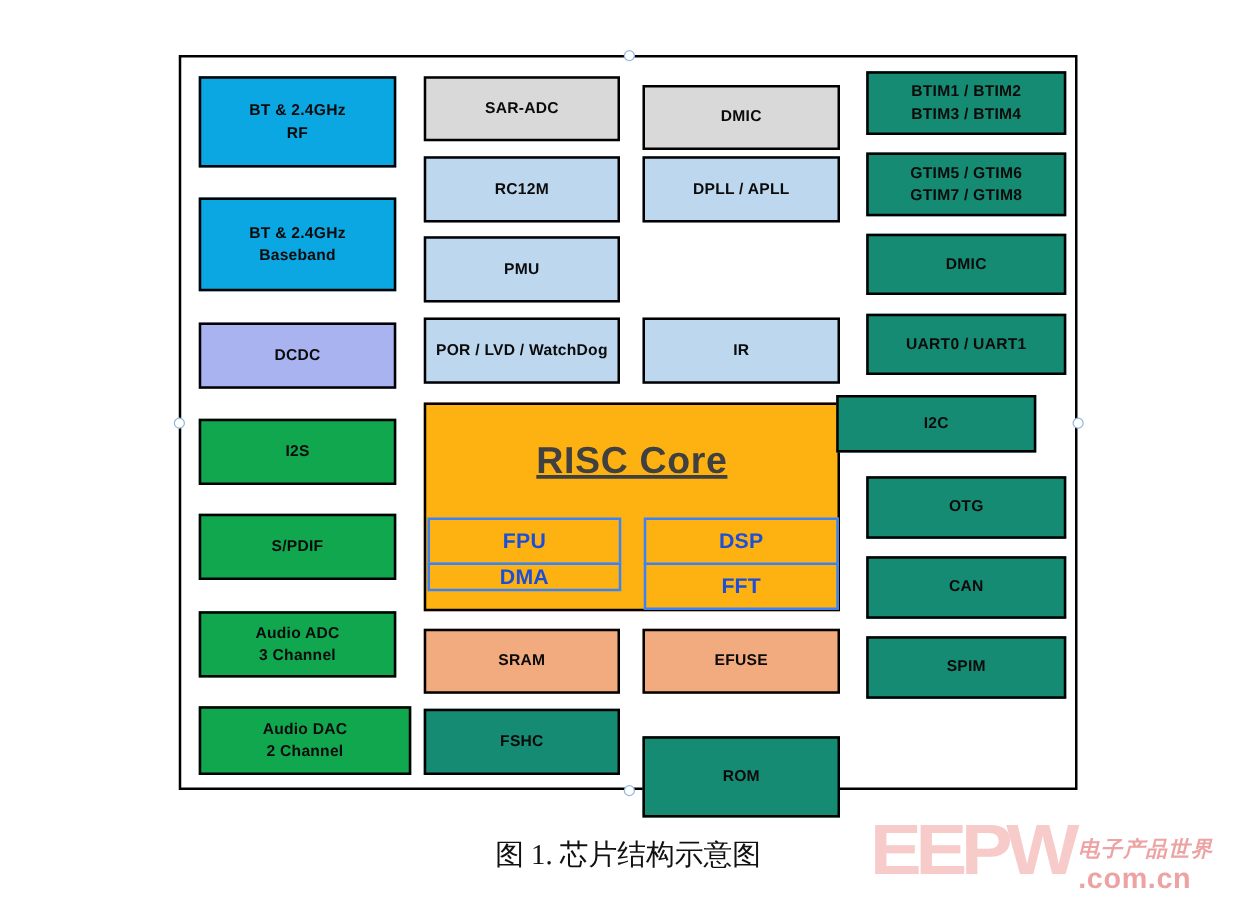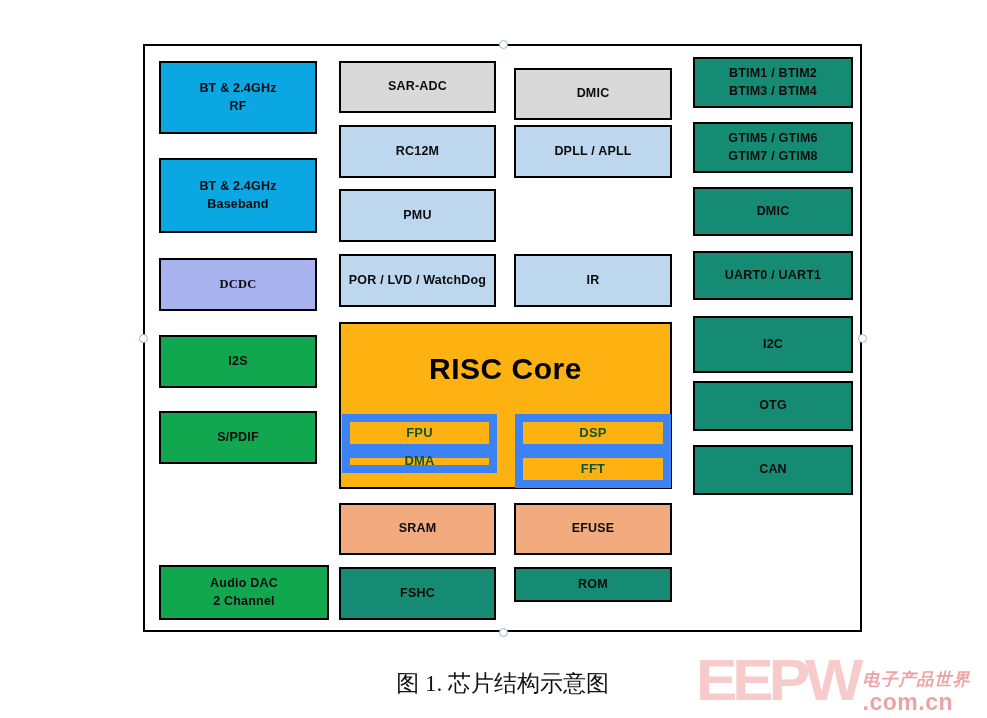--- a/index.html
+++ b/index.html
@@ -11,36 +11,36 @@
     position:absolute;left:143px;top:44px;width:719px;height:588px;
     border:2px solid #000;background:#ffffff;box-sizing:border-box;
   }
   .block{
     position:absolute;box-sizing:border-box;border:2px solid #000;
     display:flex;align-items:center;justify-content:center;text-align:center;
     font-weight:bold;font-size:12.5px;line-height:1.4;color:#0b0b0b;
     white-space:pre-line;letter-spacing:0.2px;
   }
   .c-cyan{background:var(--cyan,#0aa7e3);}
-  .c-lavender{background:var(--lavender,#a9b3f0);font-family:Liberation Serif, serif;}
+  .c-lavender{background:var(--lavender,#a9b3f0);}
   .c-green{background:var(--green,#10a74f);}
   .c-teal{background:var(--teal,#168b73);}
   .c-gray{background:var(--gray,#d9d9d9);}
   .c-lightblue{background:var(--lightblue,#bdd7ee);}
   .c-orange{background:var(--orange,#fdb211);}
   .c-peach{background:var(--peach,#f2ab7e);}
   .risc-label{
     position:absolute;left:0;top:0;width:100%;height:90px;
     display:flex;align-items:center;justify-content:center;
-    font-weight:bold;font-size:30px;letter-spacing:0.5px;color:#000000;
+    font-weight:bold;font-size:30px;letter-spacing:0.5px;color:#404040;text-decoration:underline;
   }
   .subblock{
-    position:absolute;box-sizing:border-box;border:8px solid #3b82f6;
+    position:absolute;box-sizing:border-box;border:2px solid #3b82f6;
     display:flex;align-items:center;justify-content:center;
-    font-weight:bold;font-size:13px;color:#14532d;
+    font-weight:bold;font-size:17px;color:#1d4ed8;
   }
   .handle{
     position:absolute;width:9px;height:9px;border-radius:50%;
     background:#ffffff;border:1px solid #8fb8dc;box-sizing:border-box;z-index:5;
   }
   .caption{
     position:absolute;left:143px;top:668px;width:719px;text-align:center;
     font-family:"Liberation Serif","DejaVu Serif",serif;
     font-size:23px;color:#111;
   }
@@ -71,20 +71,22 @@
 
   <div class="frame">
 
     <div class="block c-cyan" style="left:14px;top:15px;width:158px;height:73px">BT &amp; 2.4GHz
 RF</div>
     <div class="block c-cyan" style="left:14px;top:112px;width:158px;height:75px">BT &amp; 2.4GHz
 Baseband</div>
     <div class="block c-lavender" style="left:14px;top:212px;width:158px;height:53px">DCDC</div>
     <div class="block c-green" style="left:14px;top:289px;width:158px;height:53px">I2S</div>
     <div class="block c-green" style="left:14px;top:365px;width:158px;height:53px">S/PDIF</div>
+    <div class="block c-green" style="left:14px;top:443px;width:158px;height:53px">Audio ADC
+3 Channel</div>
     <div class="block c-green" style="left:14px;top:519px;width:170px;height:55px">Audio DAC
 2 Channel</div>
 
     <div class="block c-gray" style="left:194px;top:15px;width:157px;height:52px">SAR-ADC</div>
     <div class="block c-lightblue" style="left:194px;top:79px;width:157px;height:53px">RC12M</div>
     <div class="block c-lightblue" style="left:194px;top:143px;width:157px;height:53px">PMU</div>
     <div class="block c-lightblue" style="left:194px;top:208px;width:157px;height:53px">POR / LVD / WatchDog</div>
 
     <div class="block c-gray" style="left:369px;top:22px;width:158px;height:52px">DMIC</div>
     <div class="block c-lightblue" style="left:369px;top:79px;width:158px;height:53px">DPLL / APLL</div>
@@ -94,31 +96,32 @@
       <div class="risc-label">RISC Core</div>
       <div class="subblock c-orange" style="left:1px;top:90px;width:155px;height:38px">FPU</div>
       <div class="subblock c-orange" style="left:1px;top:126px;width:155px;height:23px">DMA</div>
       <div class="subblock c-orange" style="left:174px;top:126px;width:156px;height:38px">FFT</div>
       <div class="subblock c-orange" style="left:174px;top:90px;width:156px;height:38px">DSP</div>
     </div>
 
     <div class="block c-peach" style="left:194px;top:457px;width:157px;height:52px">SRAM</div>
     <div class="block c-teal" style="left:194px;top:521px;width:157px;height:53px">FSHC</div>
     <div class="block c-peach" style="left:369px;top:457px;width:158px;height:52px">EFUSE</div>
-    <div class="block c-teal" style="left:369px;top:521px;width:158px;height:35px">ROM</div>
+    <div class="block c-teal" style="left:369px;top:543px;width:158px;height:65px">ROM</div>
 
     <div class="block c-teal" style="left:548px;top:11px;width:160px;height:51px">BTIM1 / BTIM2
 BTIM3 / BTIM4</div>
     <div class="block c-teal" style="left:548px;top:76px;width:160px;height:51px">GTIM5 / GTIM6
 GTIM7 / GTIM8</div>
     <div class="block c-teal" style="left:548px;top:141px;width:160px;height:49px">DMIC</div>
     <div class="block c-teal" style="left:548px;top:205px;width:160px;height:49px">UART0 / UART1</div>
-    <div class="block c-teal" style="left:548px;top:270px;width:160px;height:57px">I2C</div>
+    <div class="block c-teal" style="left:524px;top:270px;width:160px;height:46px">I2C</div>
     <div class="block c-teal" style="left:548px;top:335px;width:160px;height:50px">OTG</div>
     <div class="block c-teal" style="left:548px;top:399px;width:160px;height:50px">CAN</div>
+    <div class="block c-teal" style="left:548px;top:463px;width:160px;height:50px">SPIM</div>
   </div>
 
   <div class="handle" style="left:499px;top:40px"></div>
   <div class="handle" style="left:499px;top:628px"></div>
   <div class="handle" style="left:139px;top:334px"></div>
   <div class="handle" style="left:858px;top:334px"></div>
 
   <div class="caption">图 1. 芯片结构示意图</div>
 
   <div class="watermark">

